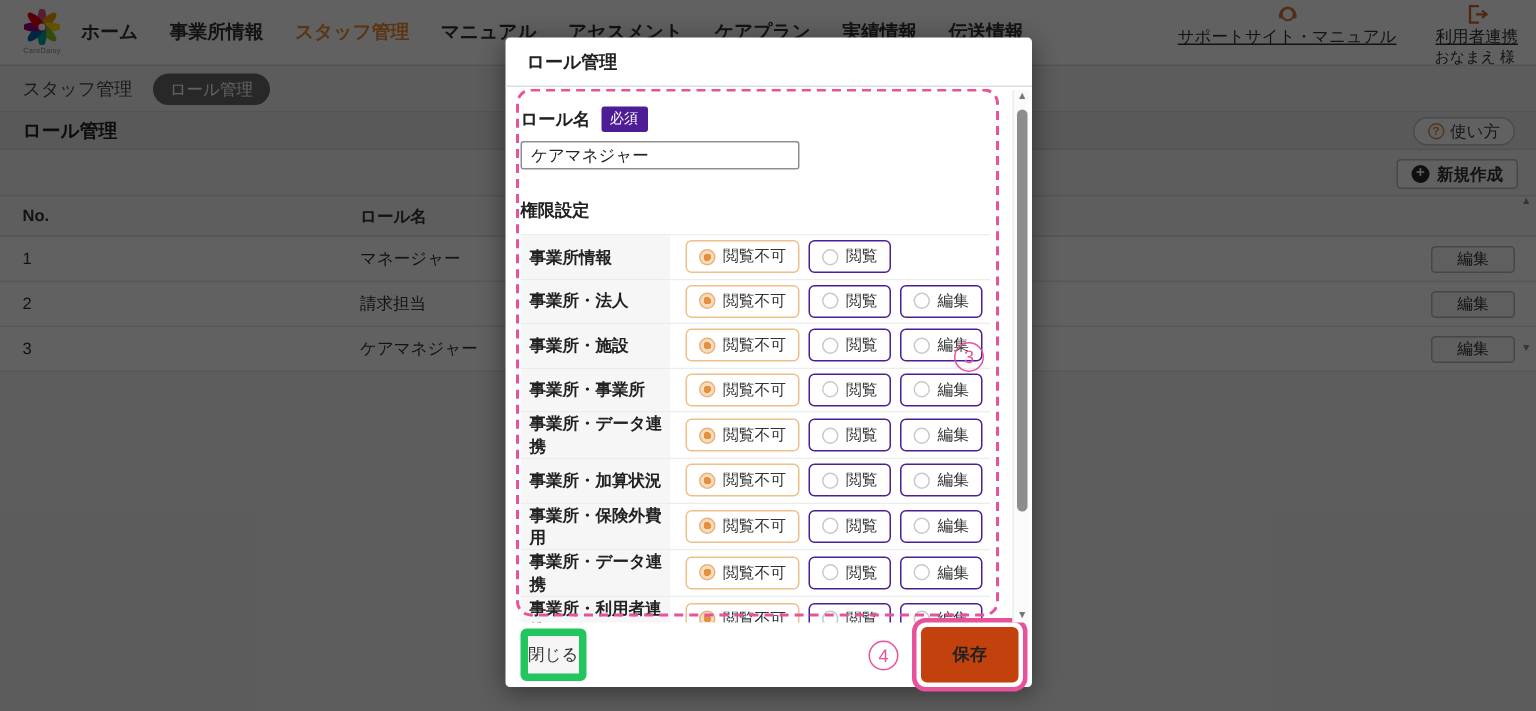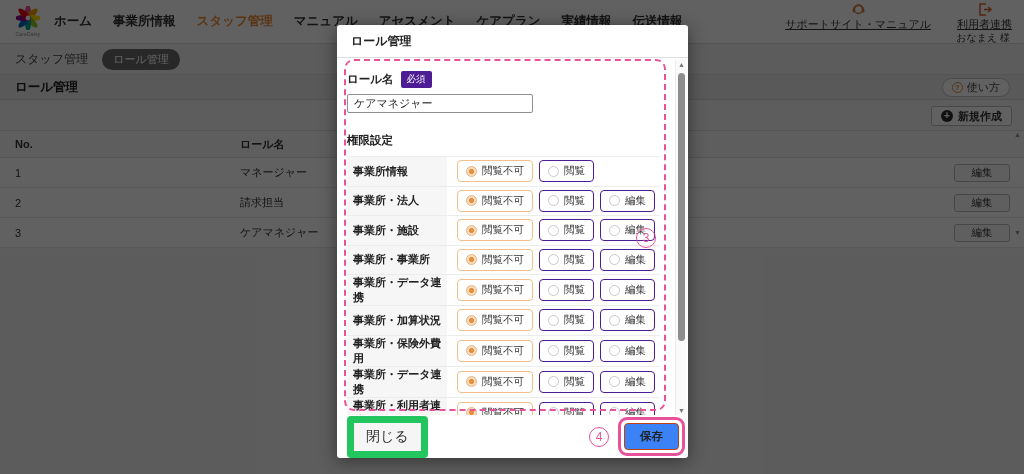--- a/index.html
+++ b/index.html
@@ -68,23 +68,23 @@
   .m-scroll-up { top:1px; } .m-scroll-down { bottom:1px; }
   .m-thumb { position:absolute; left:2px; top:13px; width:7px; height:268px; background:#8d8d8d; border-radius:4px; cursor:pointer; }
 
   
   .anno-dash { position:absolute; left:7px; top:34px; width:322px; height:352px; border:2.5px dashed #e8529b; border-radius:10px; pointer-events:none; z-index:7; }
   .anno-circle { width:20px; height:20px; border:1.5px solid #e8529b; border-radius:50%; color:#e8529b; font-size:12px; display:flex; align-items:center; justify-content:center; background:transparent; }
   .anno-3 { position:absolute; left:299px; top:203px; z-index:8; }
   .save-outline { border:3px solid #e8529b; border-radius:9px; padding:3px; margin-right:-7px; background:#fff; }
 
   .modal-footer { height:43px; display:flex; align-items:center; justify-content:space-between; padding:0 10px; position:relative; }
-  .close-btn { background:#f5f5f5; border:7px solid #22c55e; border-radius:4px; font-size:14px; color:#333; padding:5px 12px; cursor:pointer; font-family:inherit; }
+  .close-btn { background:#f5f5f5; border:5px solid #22c55e; border-radius:4px; font-size:11px; color:#333; padding:5px 0; cursor:pointer; font-family:inherit; }
   .footer-right { display:flex; align-items:center; gap:9px; }
-  .save-btn { background:#3b82f6; border:1px solid #c2410c; border-radius:4px; font-size:11.5px; font-weight:bold; color:#222; padding:5px 15px; cursor:pointer; font-family:inherit; }
+  .save-btn { background:#c2410c; border:6px solid #c2410c; border-radius:4px; font-size:11.5px; font-weight:bold; color:#222; padding:5px 15px; cursor:pointer; font-family:inherit; }
 </style>
 </head>
 <body>
 
 <div class="navbar">
   <div class="logo">
     <svg width="24" height="24" viewBox="0 0 24 24">
       <g transform="translate(12,12)">
         <ellipse rx="3" ry="8" transform="rotate(0) translate(0,-5)" fill="#e94f8a"></ellipse>
         <ellipse rx="3" ry="8" transform="rotate(45) translate(0,-5)" fill="#f39800"></ellipse>

